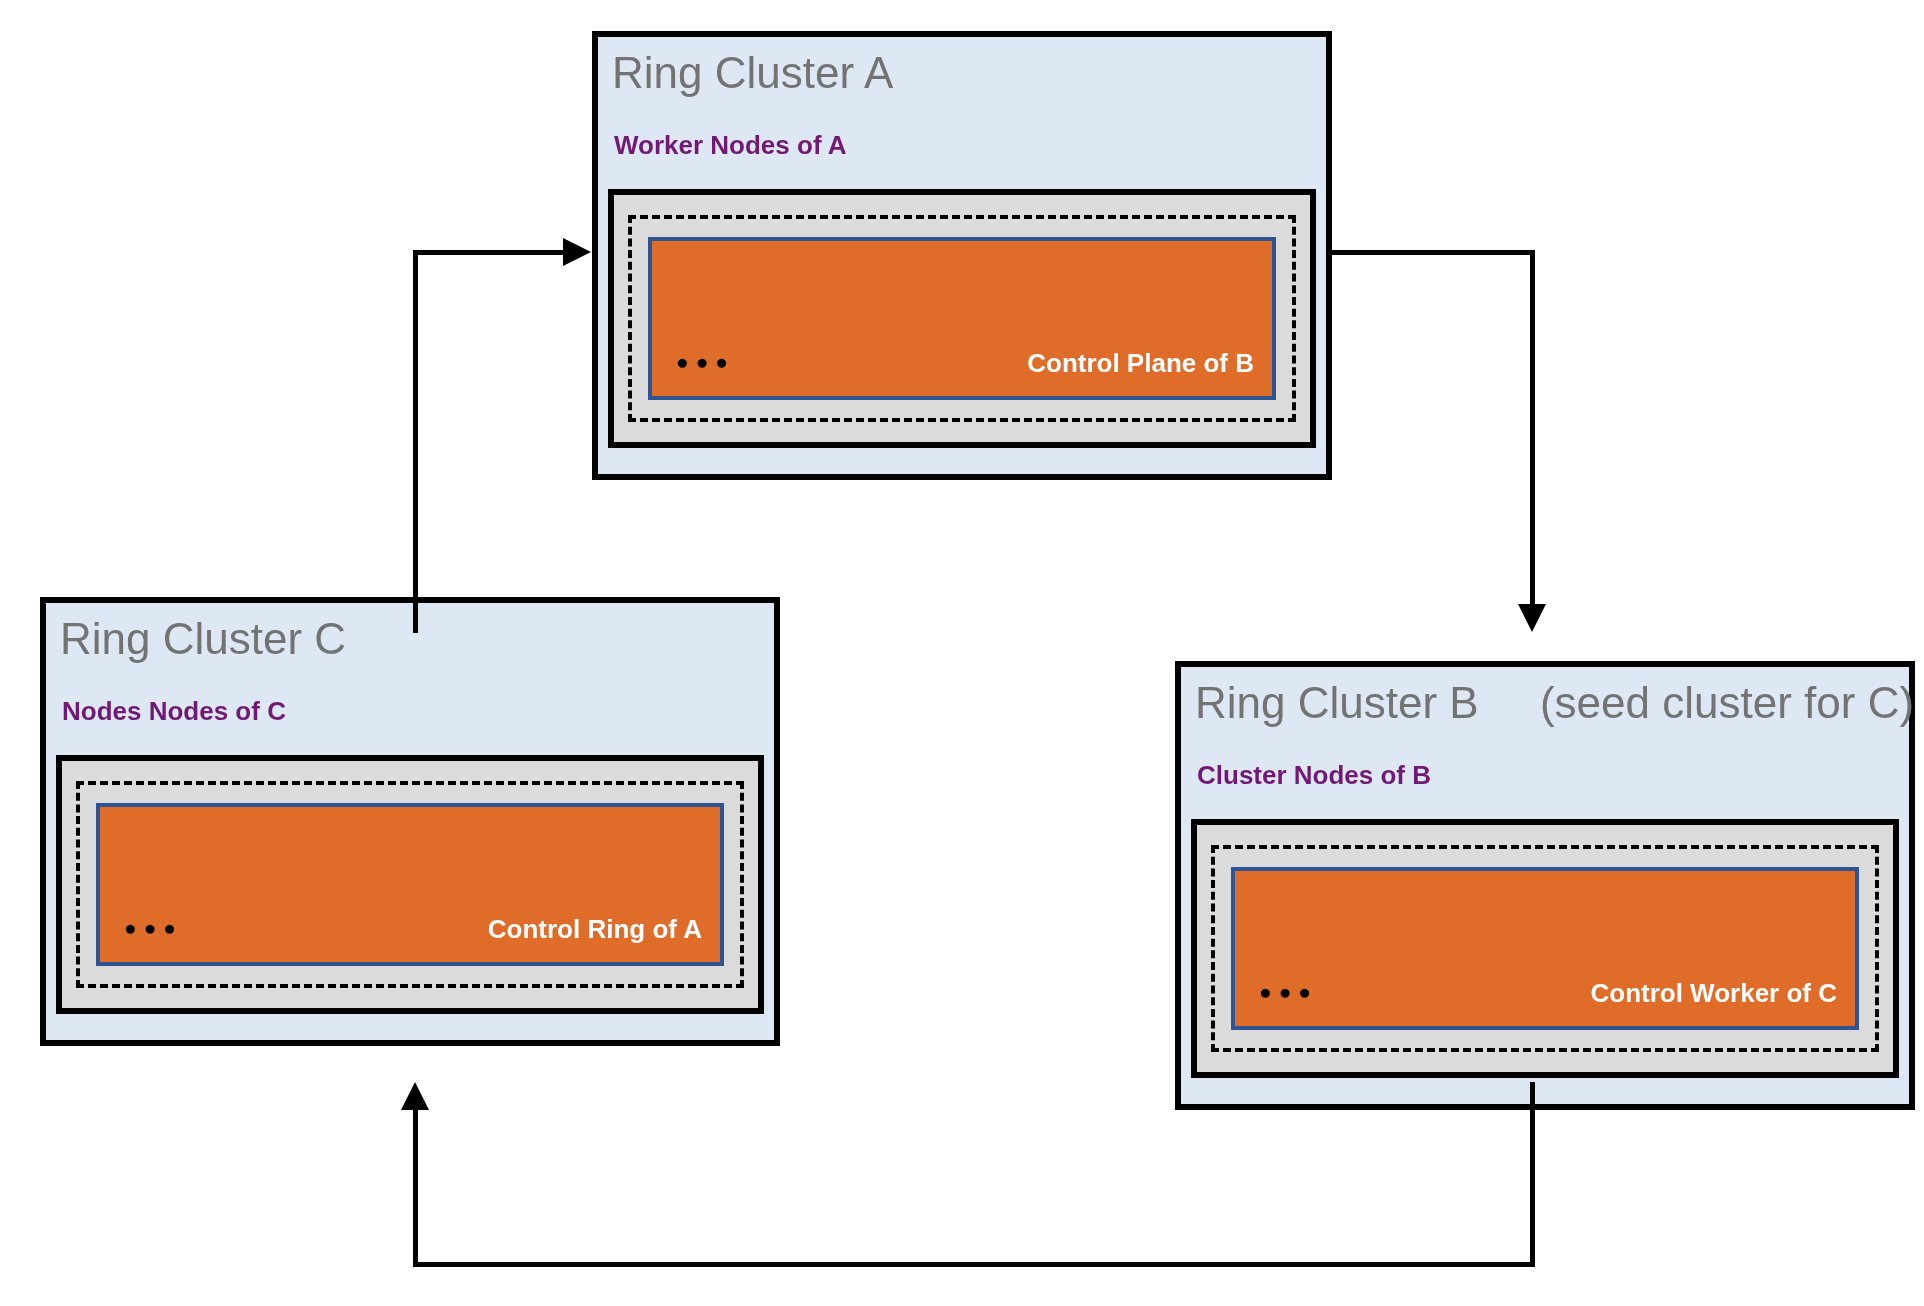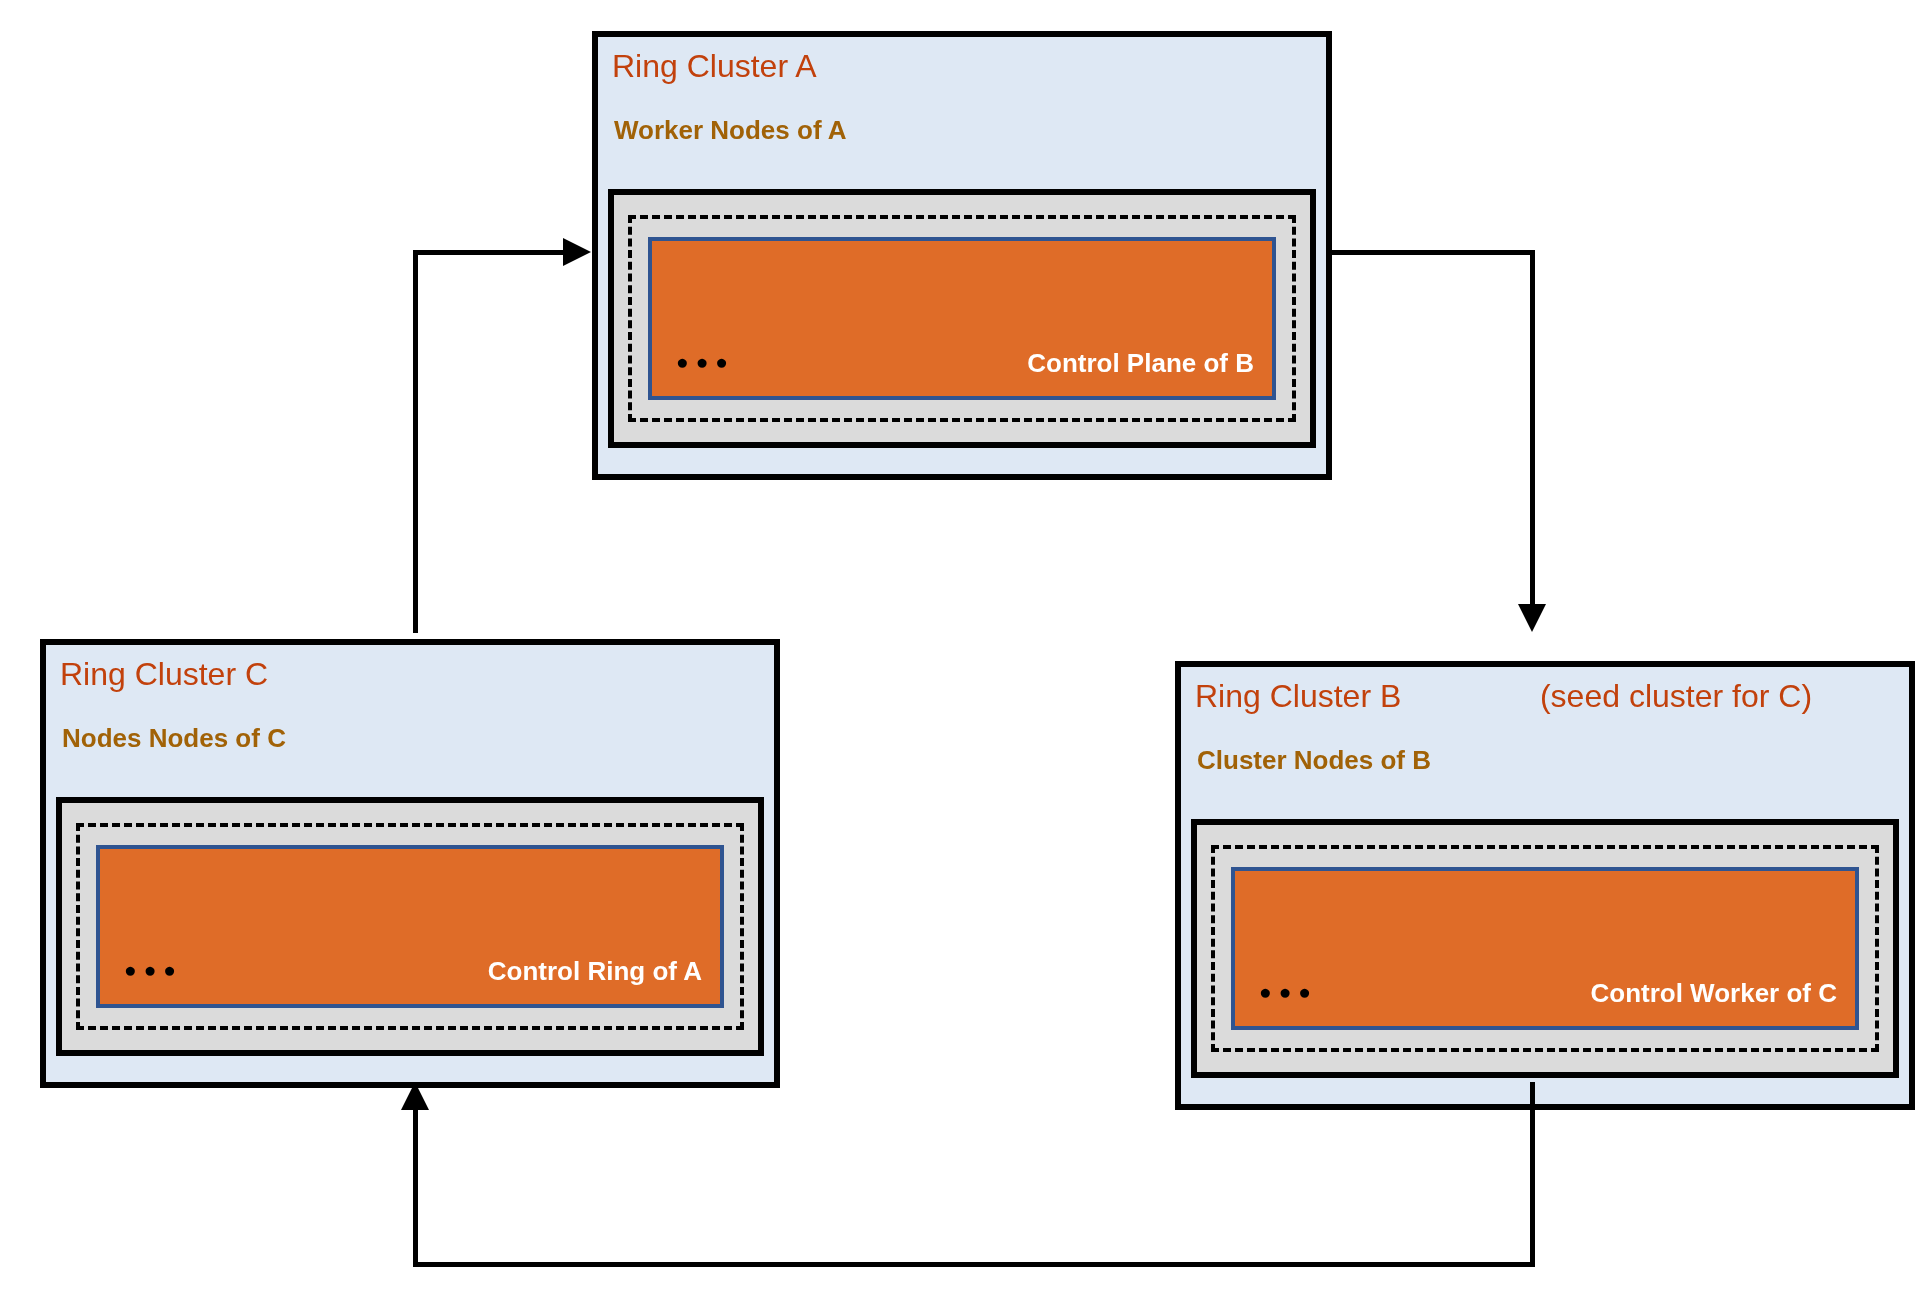--- a/index.html
+++ b/index.html
@@ -15,38 +15,38 @@
   
   .cluster {
     position: absolute;
     width: 740px;
     height: 449px;
     background: var(--cluster-fill, #DEE8F4);
     border: 6px solid var(--cluster-border, #000000);
     box-sizing: border-box;
   }
   .cluster-a { left: 592px; top: 31px; }
-  .cluster-c { left: 40px;  top: 639px; }
+  .cluster-c { left: 40px;  top: 597px; }
   .cluster-b { left: 1175px; top: 661px; }
 
   .cluster-title {
     display: flex;
     margin: 10px 10px 0 14px;
-    font-size: 32px;
+    font-size: 44px;
     line-height: 1.2;
-    color: #c2410c;
+    color: #737373;
     white-space: nowrap;
   }
   .cluster-title .name { width: 49%; flex: 0 0 49%; }
 
   .worker-label {
     margin: 30px 0 0 16px;
     font-size: 26px;
     font-weight: bold;
-    color: #a16207;
+    color: #701a75;
   }
 
   .worker-box {
     position: absolute;
     left: 10px; right: 10px;
     top: 152px; bottom: 26px;
     background: var(--worker-area-fill, #DBDBDB);
     border: 6px solid var(--cluster-border, #000000);
     box-sizing: border-box;
     padding: 20px 14px;

